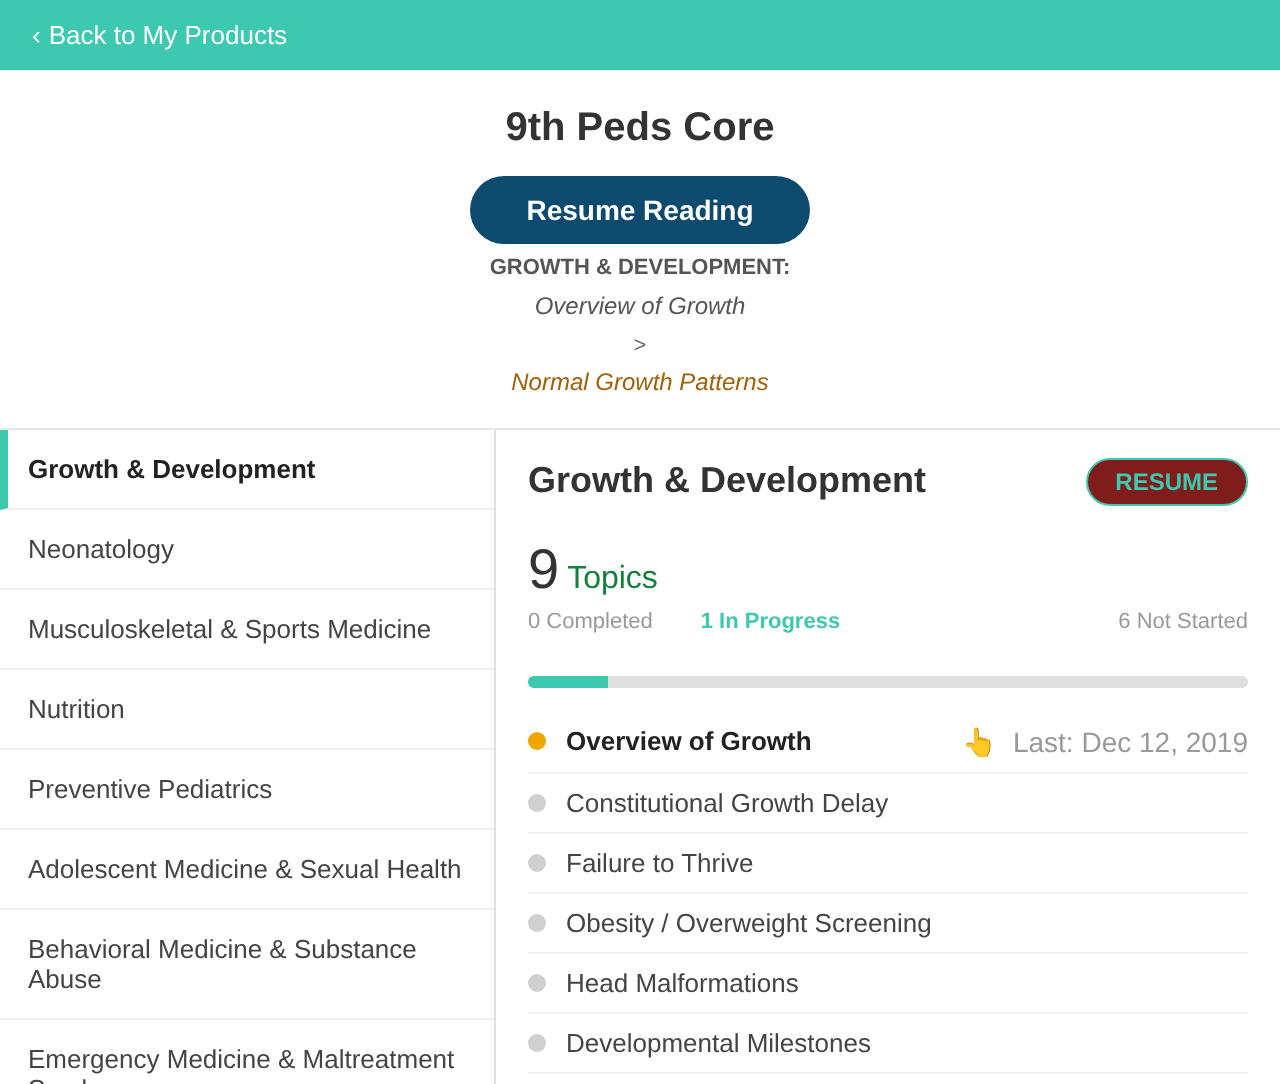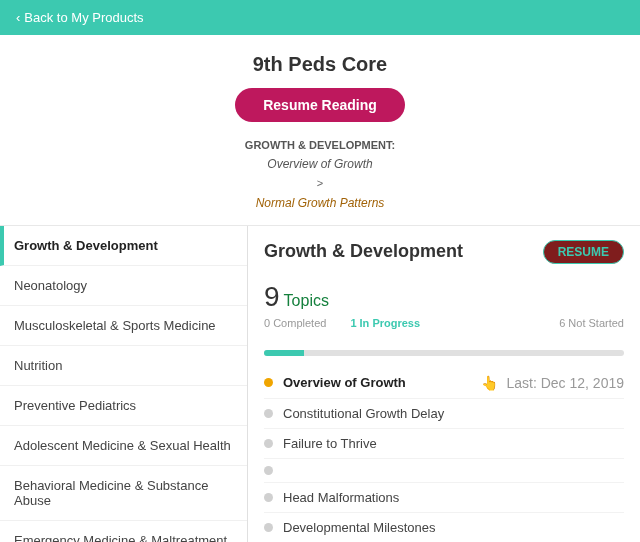--- a/index.html
+++ b/index.html
@@ -30,29 +30,29 @@
       padding: 18px 10px 12px;
       border-bottom: 1px solid #e8e8e8;
     }
     .product-title {
       font-size: 20px;
       font-weight: 600;
       color: #333;
       margin-bottom: 12px;
     }
     .resume-btn {
-      background: #be185d;
+      background: #0c4a6e;
       color: #fff;
       border: none;
       border-radius: 20px;
       padding: 9px 28px;
       font-size: 14px;
       font-weight: bold;
       cursor: pointer;
-      margin-bottom: 14px;
+      margin-bottom: 2px;
     }
     .reading-info {
       font-size: 12px;
       color: #555;
       line-height: 1.6;
     }
     .reading-info .bold {
       font-weight: bold;
       text-transform: uppercase;
       font-size: 11px;
@@ -293,20 +293,21 @@
     <div class="topic-item">
       <div class="topic-dot dot-notstarted"></div>
       <span class="topic-name">Constitutional Growth Delay</span>
     </div>
     <div class="topic-item">
       <div class="topic-dot dot-notstarted"></div>
       <span class="topic-name">Failure to Thrive</span>
     </div>
     <div class="topic-item">
       <div class="topic-dot dot-notstarted"></div>
+      <span class="topic-name">Obesity / Overweight Screening</span>
     </div>
     <div class="topic-item">
       <div class="topic-dot dot-notstarted"></div>
       <span class="topic-name">Head Malformations</span>
     </div>
     <div class="topic-item">
       <div class="topic-dot dot-notstarted"></div>
       <span class="topic-name">Developmental Milestones</span>
     </div>
     <div class="topic-item">

